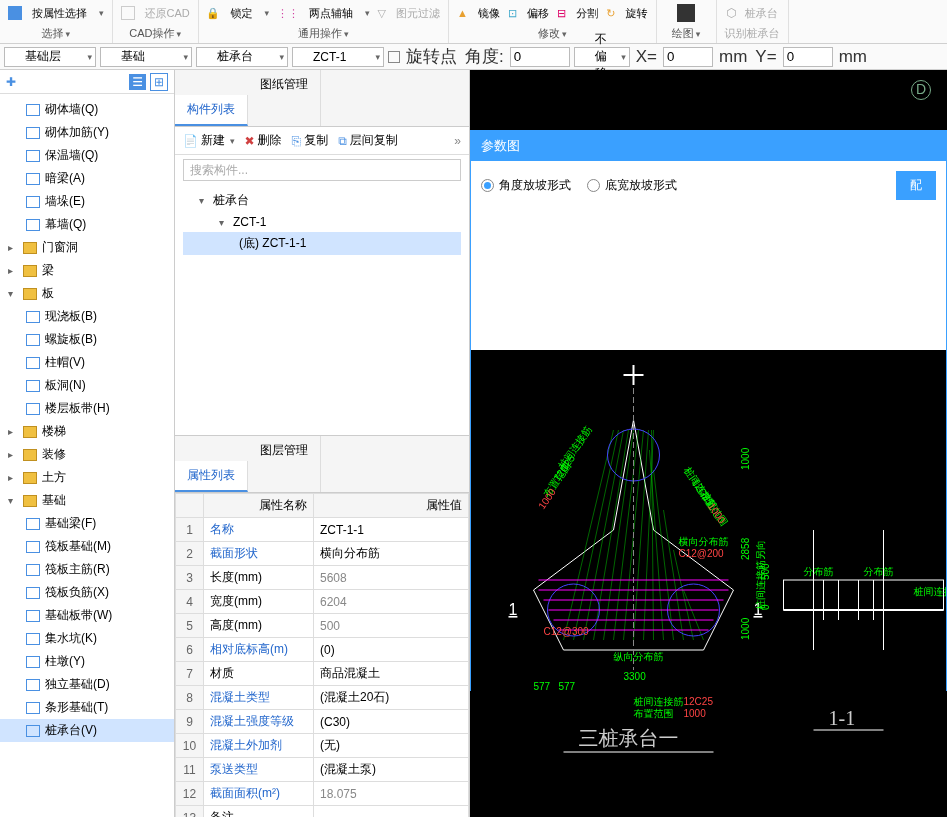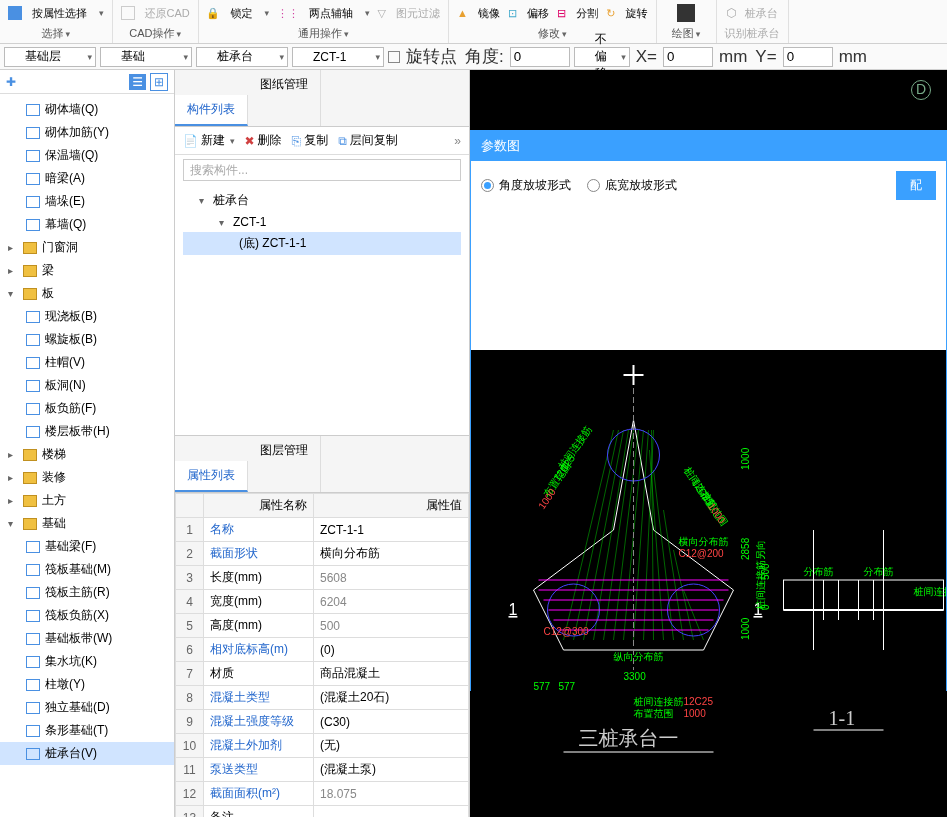--- a/index.html
+++ b/index.html
@@ -237,24 +237,20 @@
           <span class="tree-icon" style="border:1px solid #4a90e2"></span>
           <span>螺旋板(B)</span>
         </div>
         <div class="tree-item indent1">
           <span class="tree-icon" style="border:1px solid #4a90e2"></span>
           <span>柱帽(V)</span>
         </div>
         <div class="tree-item indent1">
           <span class="tree-icon" style="border:1px solid #4a90e2"></span>
           <span>板洞(N)</span>
-        </div>
-        <div class="tree-item indent1">
-          <span class="tree-icon" style="border:1px solid #4a90e2"></span>
-          <span>板负筋(F)</span>
         </div>
         <div class="tree-item indent1">
           <span class="tree-icon" style="border:1px solid #4a90e2"></span>
           <span>楼层板带(H)</span>
         </div>
         <div class="tree-item">
           <span class="expander">▸</span>
           <span class="tree-icon folder"></span>
           <span>楼梯</span>
         </div>

